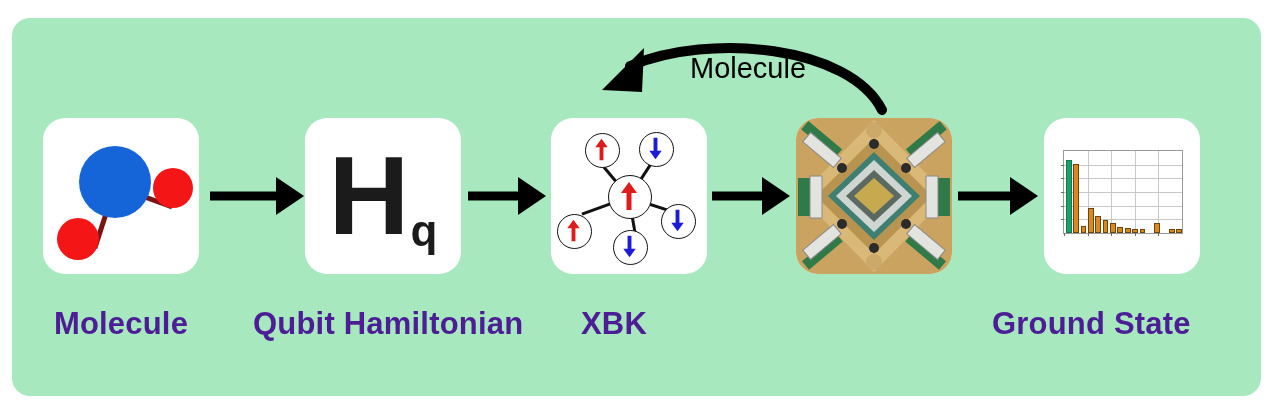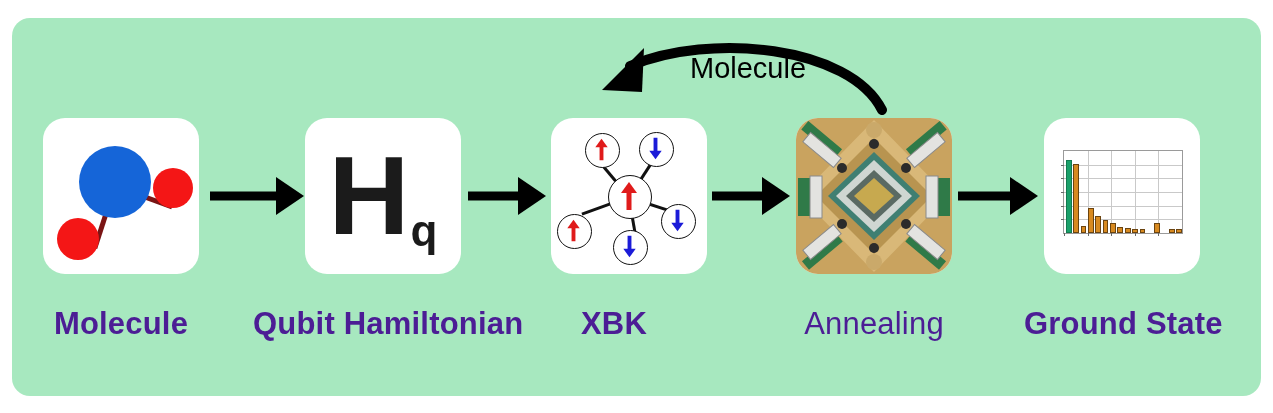--- a/index.html
+++ b/index.html
@@ -190,21 +190,20 @@
           <circle cx="110" cy="106" r="5"></circle>
           <circle cx="78" cy="130" r="5"></circle>
         </g>
         <g fill="#caa96a">
           <circle cx="78" cy="12" r="8"></circle>
           <circle cx="78" cy="144" r="8"></circle>
         </g>
       </svg>
     </div>
   </div>
-  <div class="step-label regular" style="left:786px;top:306px;width:176px;">Annealing</div>
 
   <div class="arrow" style="left:958px;top:177px;width:80px;height:38px;">
     <div class="shaft" style="width:56px;"></div>
     <div class="head"></div>
   </div>
 
   <div class="card" style="left:1044px;top:118px;width:156px;height:156px;">
     <div style="position:absolute;inset:0;">
       <div id="chart" class="chartbox" style="left:19px;top:32px;width:118px;height:82px;">
           <div class="gridline" style="top: 13.6667px;"></div>
@@ -236,21 +235,21 @@
           <div class="tick" style="left: 70.8px; bottom: -3px; width: 1px; height: 3px;"></div>
           <div class="tick" style="left: 94.4px; bottom: -3px; width: 1px; height: 3px;"></div>
           <div class="tick" style="left: -3px; top: 13.6667px; width: 3px; height: 1px;"></div>
           <div class="tick" style="left: -3px; top: 27.3333px; width: 3px; height: 1px;"></div>
           <div class="tick" style="left: -3px; top: 41px; width: 3px; height: 1px;"></div>
           <div class="tick" style="left: -3px; top: 54.6667px; width: 3px; height: 1px;"></div>
           <div class="tick" style="left: -3px; top: 68.3333px; width: 3px; height: 1px;"></div>
         </div>
     </div>
   </div>
-  <div class="step-label" style="left:1024px;top:306px;width:196px;">Ground State</div>
+  <div class="step-label" style="left:992px;top:306px;width:196px;">Ground State</div>
 
   <div class="iterate-wrap">
     <svg viewBox="0 0 340 110" width="340" height="110" style="display:block;">
       <path d="M292 88 C 260 24, 120 10, 40 44" fill="none" stroke="#000" stroke-width="10" stroke-linecap="round"></path>
       <polygon points="12,68 54,26 52,70" fill="#000"></polygon>
     </svg>
   </div>
   <div class="iterate-text">Molecule</div>
 
 </div>

